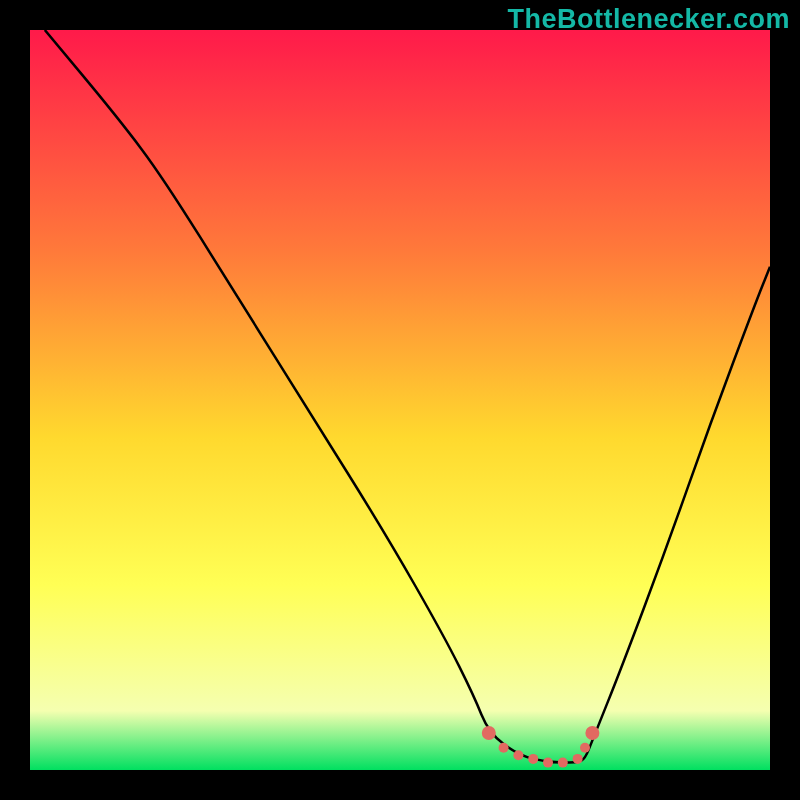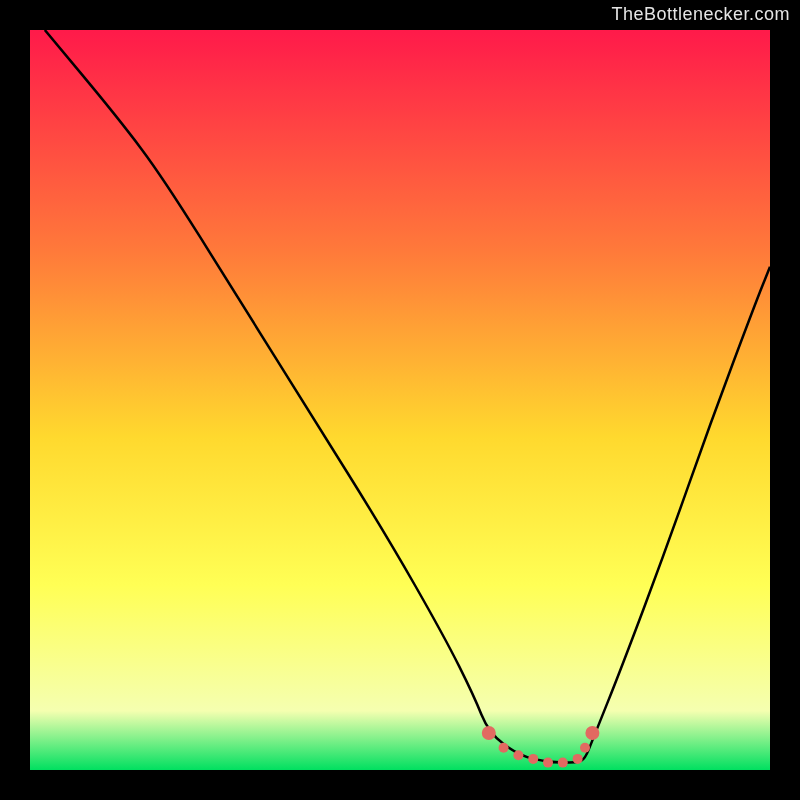--- a/index.html
+++ b/index.html
@@ -13,23 +13,23 @@
   }
   .container {
     position: relative;
     width: 800px;
     height: 800px;
   }
   .watermark {
     position: absolute;
     top: 4px;
     right: 10px;
-    color: #e5e5e5;
-    font-size: 18px;
-    font-weight: normal;
+    color: #14b8a6;
+    font-size: 27px;
+    font-weight: bold;
     letter-spacing: 0.5px;
     z-index: 10;
   }
   .plot-area {
     position: absolute;
     left: 30px;
     top: 30px;
     width: 740px;
     height: 740px;
   }

